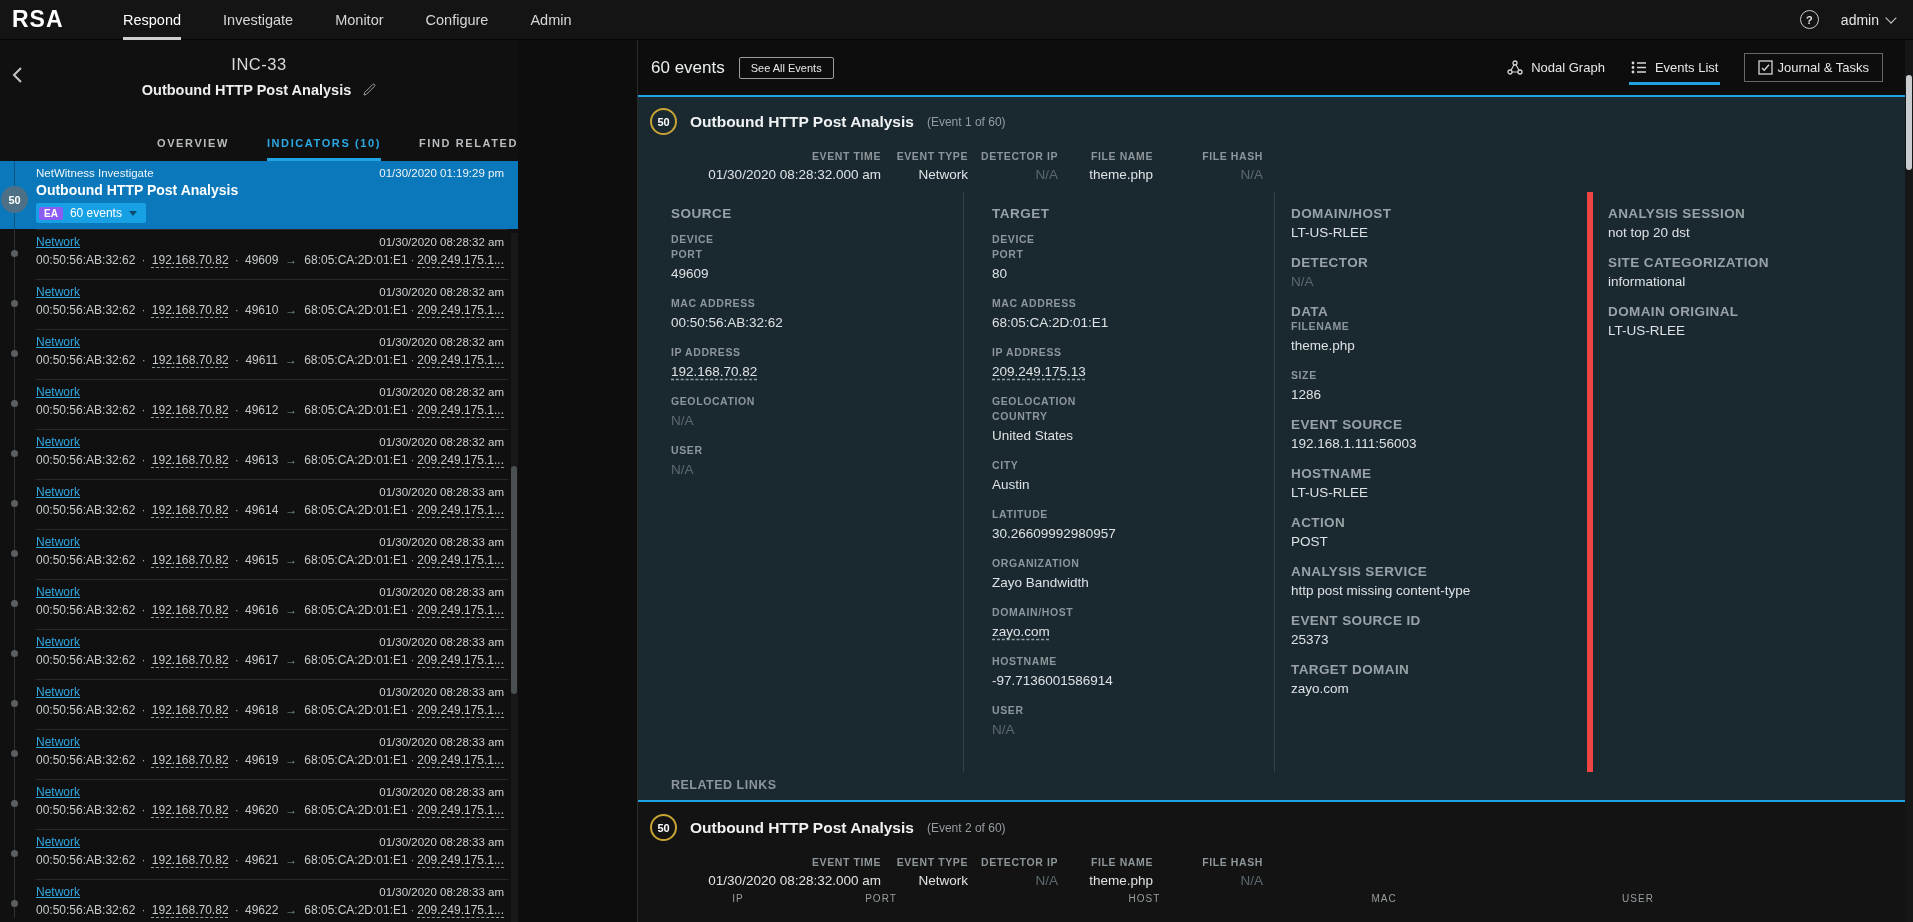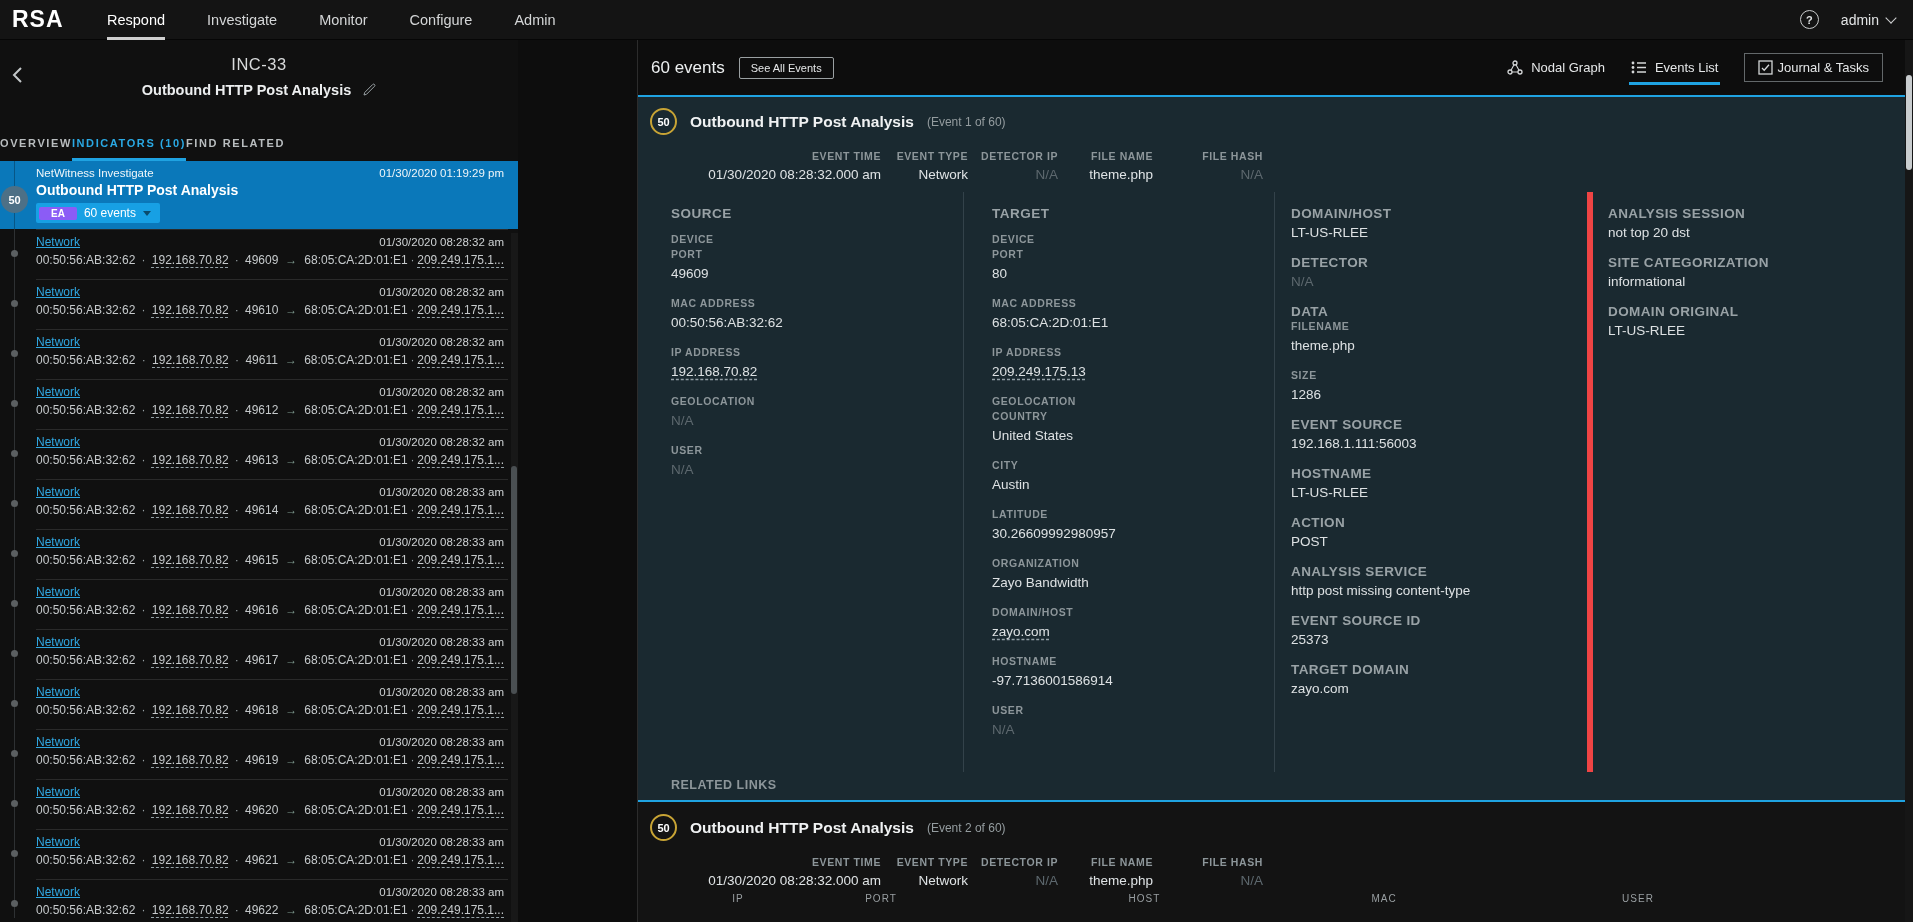--- a/index.html
+++ b/index.html
@@ -3,54 +3,54 @@
 <meta charset="utf-8">
 <style>
   * { box-sizing: border-box; }
   html,body { margin:0; padding:0; width:1913px; height:922px; overflow:hidden;
     background:#0d0d0d; font-family:"Liberation Sans","DejaVu Sans",sans-serif; }
 
   
   .topnav { position:absolute; left:0; top:0; width:1913px; height:40px; background:#141414;
     display:flex; align-items:center; border-bottom:1px solid #060606; }
   .brand { width:67px; margin-left:12px; color:#fff; font-size:23px; font-weight:bold; letter-spacing:1px; }
-  .nav-items { display:flex; gap:42px; margin-left:28px; height:40px; align-items:center; }
+  .nav-items { display:flex; gap:42px; margin-left:44px; height:40px; align-items:center; }
   .nav-item { position:relative; height:40px; line-height:40px; font-size:14.5px; color:#d4d6d7; cursor:pointer; }
   .nav-item.active { color:#fff; }
   .nav-item.active::after { content:""; position:absolute; left:0; right:0; bottom:0; height:3px; background:#cfcfcf; }
   .nav-right { margin-left:auto; display:flex; align-items:center; gap:22px; padding-right:18px; }
   .help { width:19px; height:19px; border:1.5px solid #c9cbcc; border-radius:50%; color:#dfe2e3;
     font-size:11px; font-weight:bold; display:flex; align-items:center; justify-content:center; cursor:pointer; }
   .usermenu { display:flex; align-items:center; gap:8px; color:#e2e4e5; font-size:14px; cursor:pointer; }
   .chev { width:8px; height:8px; border-right:1.5px solid #cfd1d2; border-bottom:1.5px solid #cfd1d2;
     transform:rotate(45deg); margin-top:-4px; }
 
   
   .sidebar { position:absolute; left:0; top:40px; width:518px; bottom:0; background:#101010; overflow:hidden; }
   .sb-header { position:relative; height:75px; text-align:center; }
   .back-btn { position:absolute; left:12px; top:26px; cursor:pointer; }
   .inc-id { padding-top:15px; font-size:16.5px; color:#d8dadb; letter-spacing:.5px; }
   .inc-name-row { margin-top:6px; display:flex; align-items:center; justify-content:center; gap:12px; }
   .inc-name { font-size:14.5px; font-weight:bold; color:#eceeef; }
   .edit-icon { cursor:pointer; margin-top:2px; }
-  .sb-tabs { height:46px; display:flex; justify-content:flex-start; align-items:flex-end; }
+  .sb-tabs { height:46px; display:flex; justify-content:flex-end; gap:38px; align-items:flex-end; }
   .sb-tab { font-size:11px; font-weight:bold; letter-spacing:1.6px; color:#b9bdbf; padding-bottom:9px;
     border-bottom:3px solid transparent; cursor:pointer; }
   .sb-tab.active { color:#2aa9e4; border-bottom-color:#1fa3e2; }
 
   .indicator { position:relative; height:68px; background:#0a78ba; padding:6px 14px 0 36px; cursor:pointer; }
   .indicator .railseg { position:absolute; left:14px; top:0; bottom:0; width:1px; background:rgba(0,0,0,.28); }
   .ind-l1 { display:flex; justify-content:space-between; font-size:11.5px; color:#f0f6f9; }
   .ind-title { margin-top:3px; font-size:14px; font-weight:bold; color:#fff; }
   .score-badge { position:absolute; left:1px; top:25px; width:27px; height:27px; border-radius:50%;
     background:#4d7086; color:#fff; font-size:11px; font-weight:bold; display:flex; align-items:center;
     justify-content:center; z-index:2; }
   .events-btn { margin-top:5px; display:inline-flex; align-items:center; gap:7px; background:#17a0e4;
     border-radius:2px; padding:3px 9px 3px 3px; cursor:pointer; }
-  .ea-chip { background:#8b5cf6; color:#fff; font-size:10px; font-weight:bold; padding:1px 12px; border-radius:2px; }
+  .ea-chip { background:#8b5cf6; color:#fff; font-size:10px; font-weight:bold; padding:1px 5px; border-radius:2px; }
   .events-btn .lbl { color:#fff; font-size:12px; }
   .tri { width:0; height:0; border-left:4px solid transparent; border-right:4px solid transparent;
     border-top:5px solid #0a4c6d; }
 
   .sb-body { position:relative; height:689px; }
   .rail { position:absolute; left:14px; top:0; bottom:0; width:1px; background:#2e3133; }
   .sb-event { position:relative; height:50px; padding:6px 14px 0 36px; }
   .sb-event::before { content:""; position:absolute; left:36px; right:10px; top:0; height:1px; background:#2a2a2a; }
   .sb-event:first-child::before { display:none; }
   .sb-event .dot { position:absolute; left:11px; top:21px; width:7px; height:7px; border-radius:50%; background:#5b5f61; }

